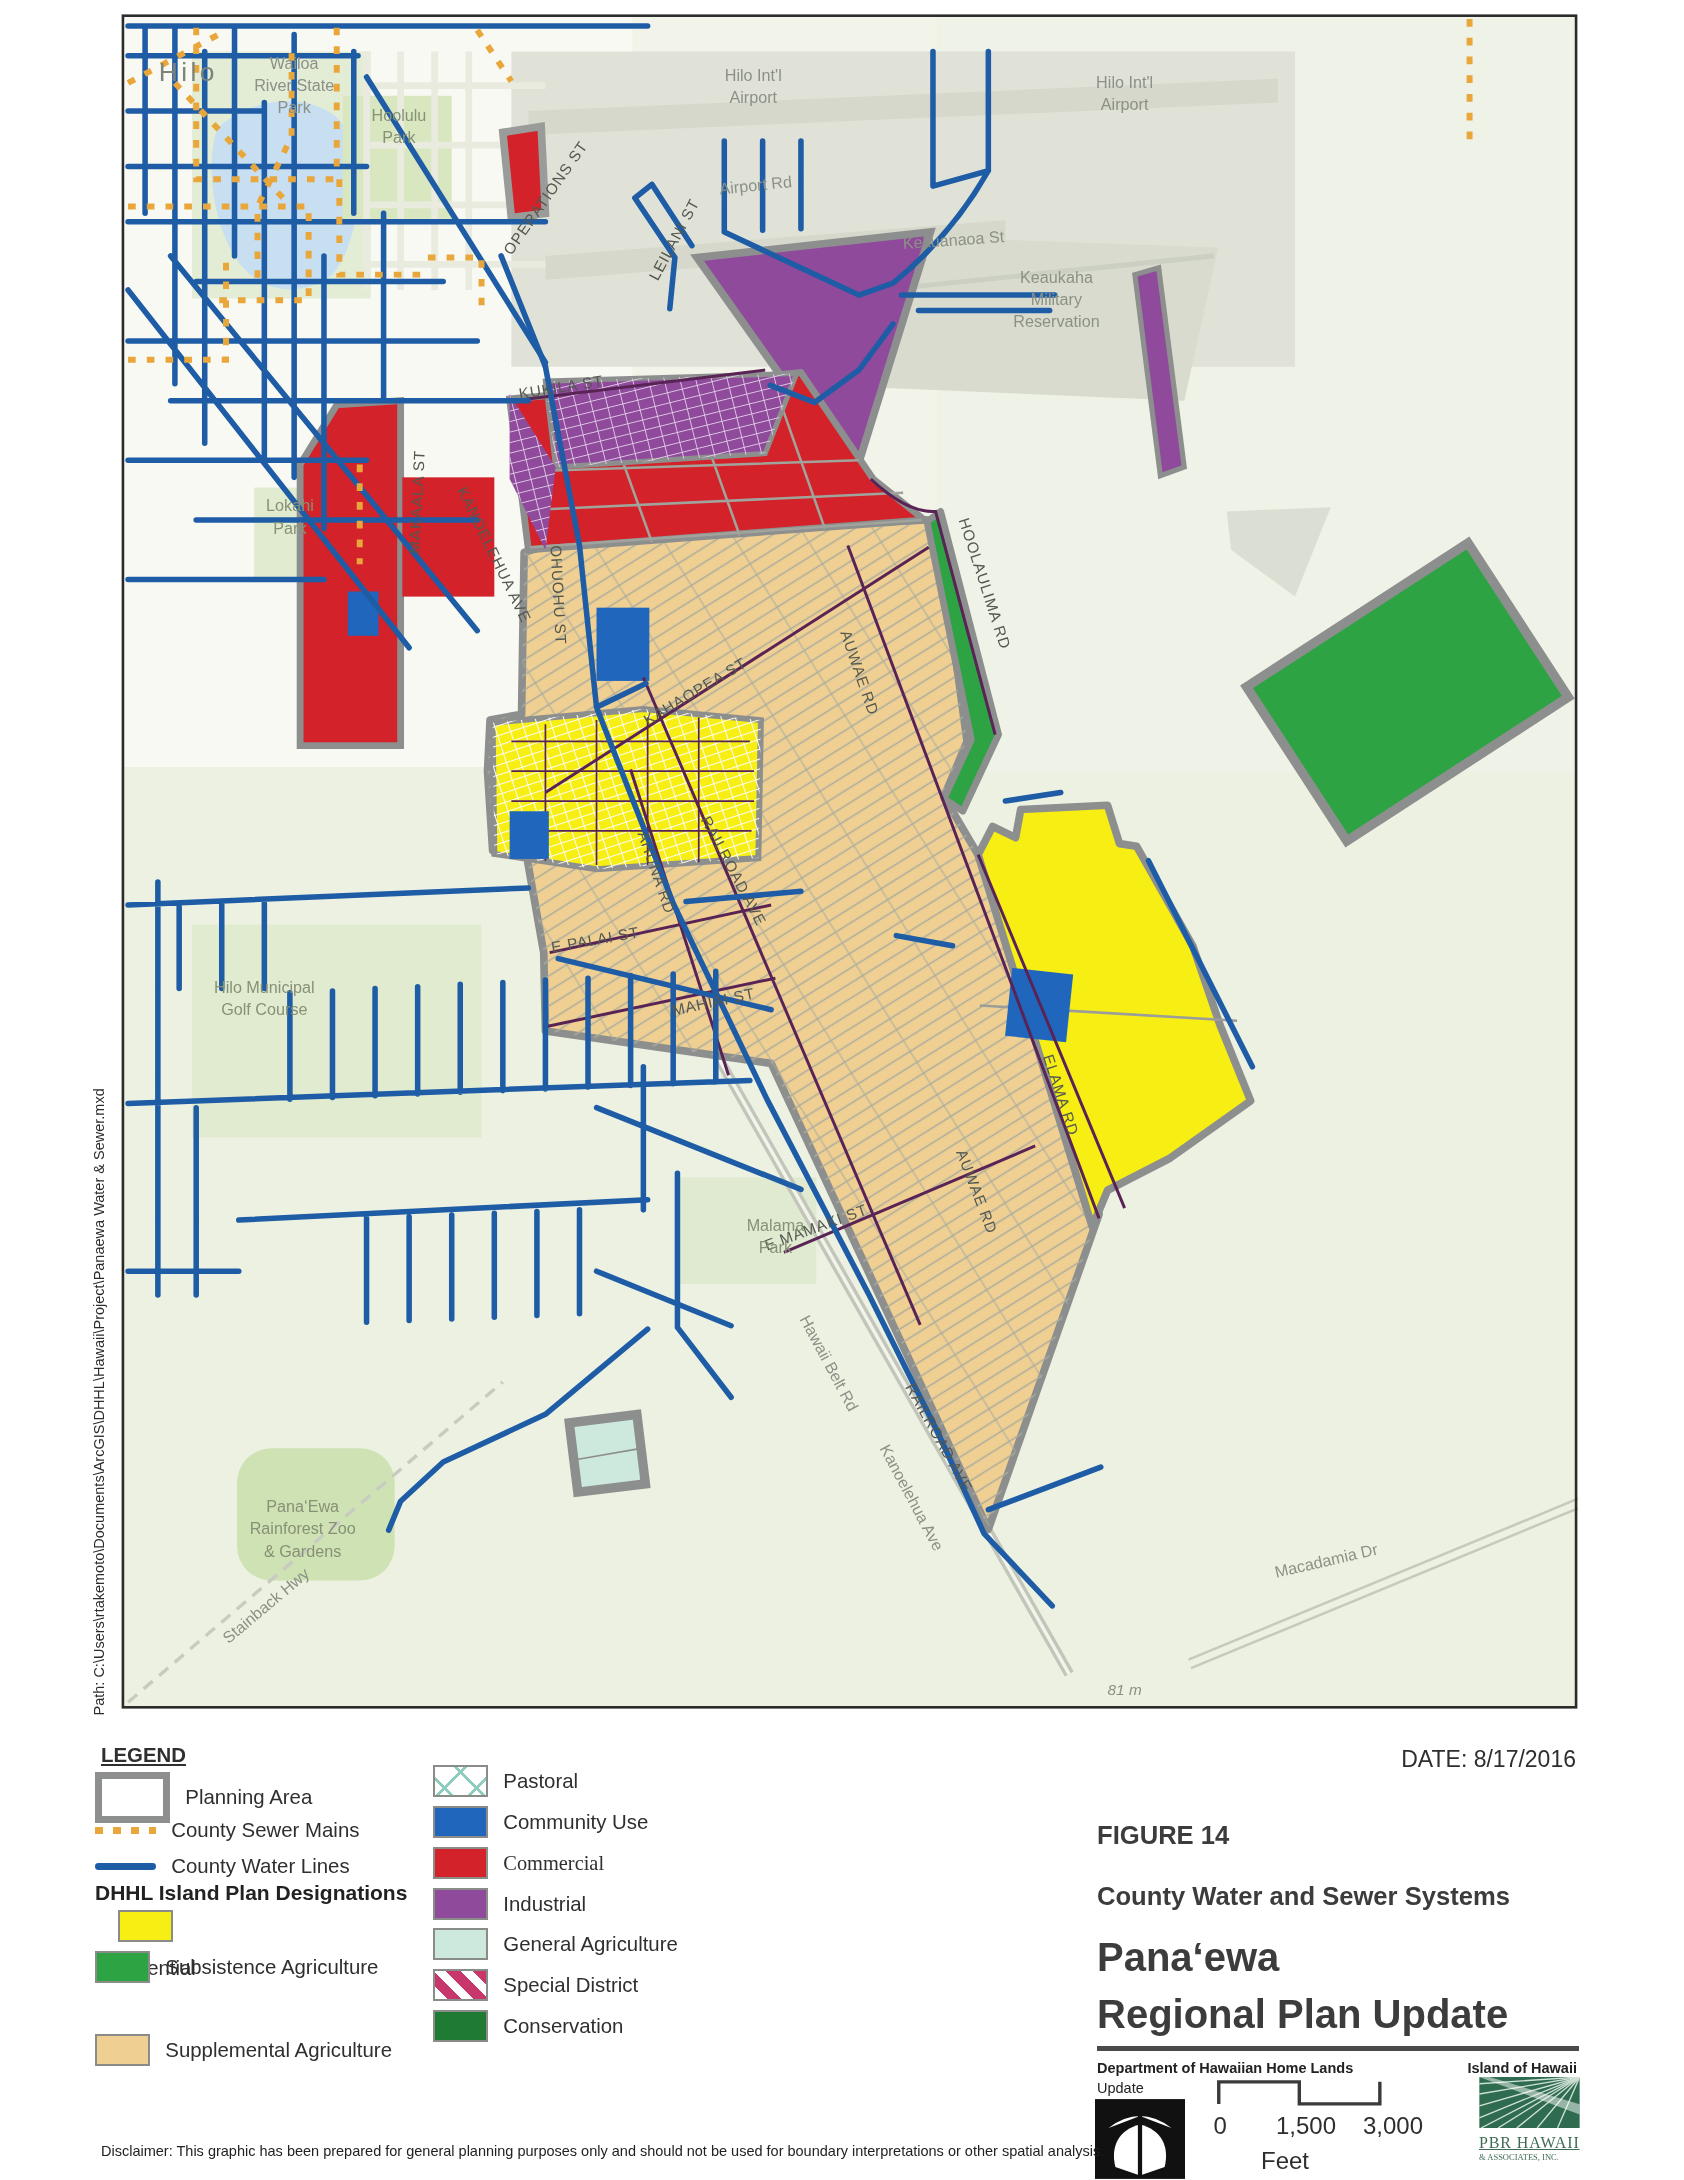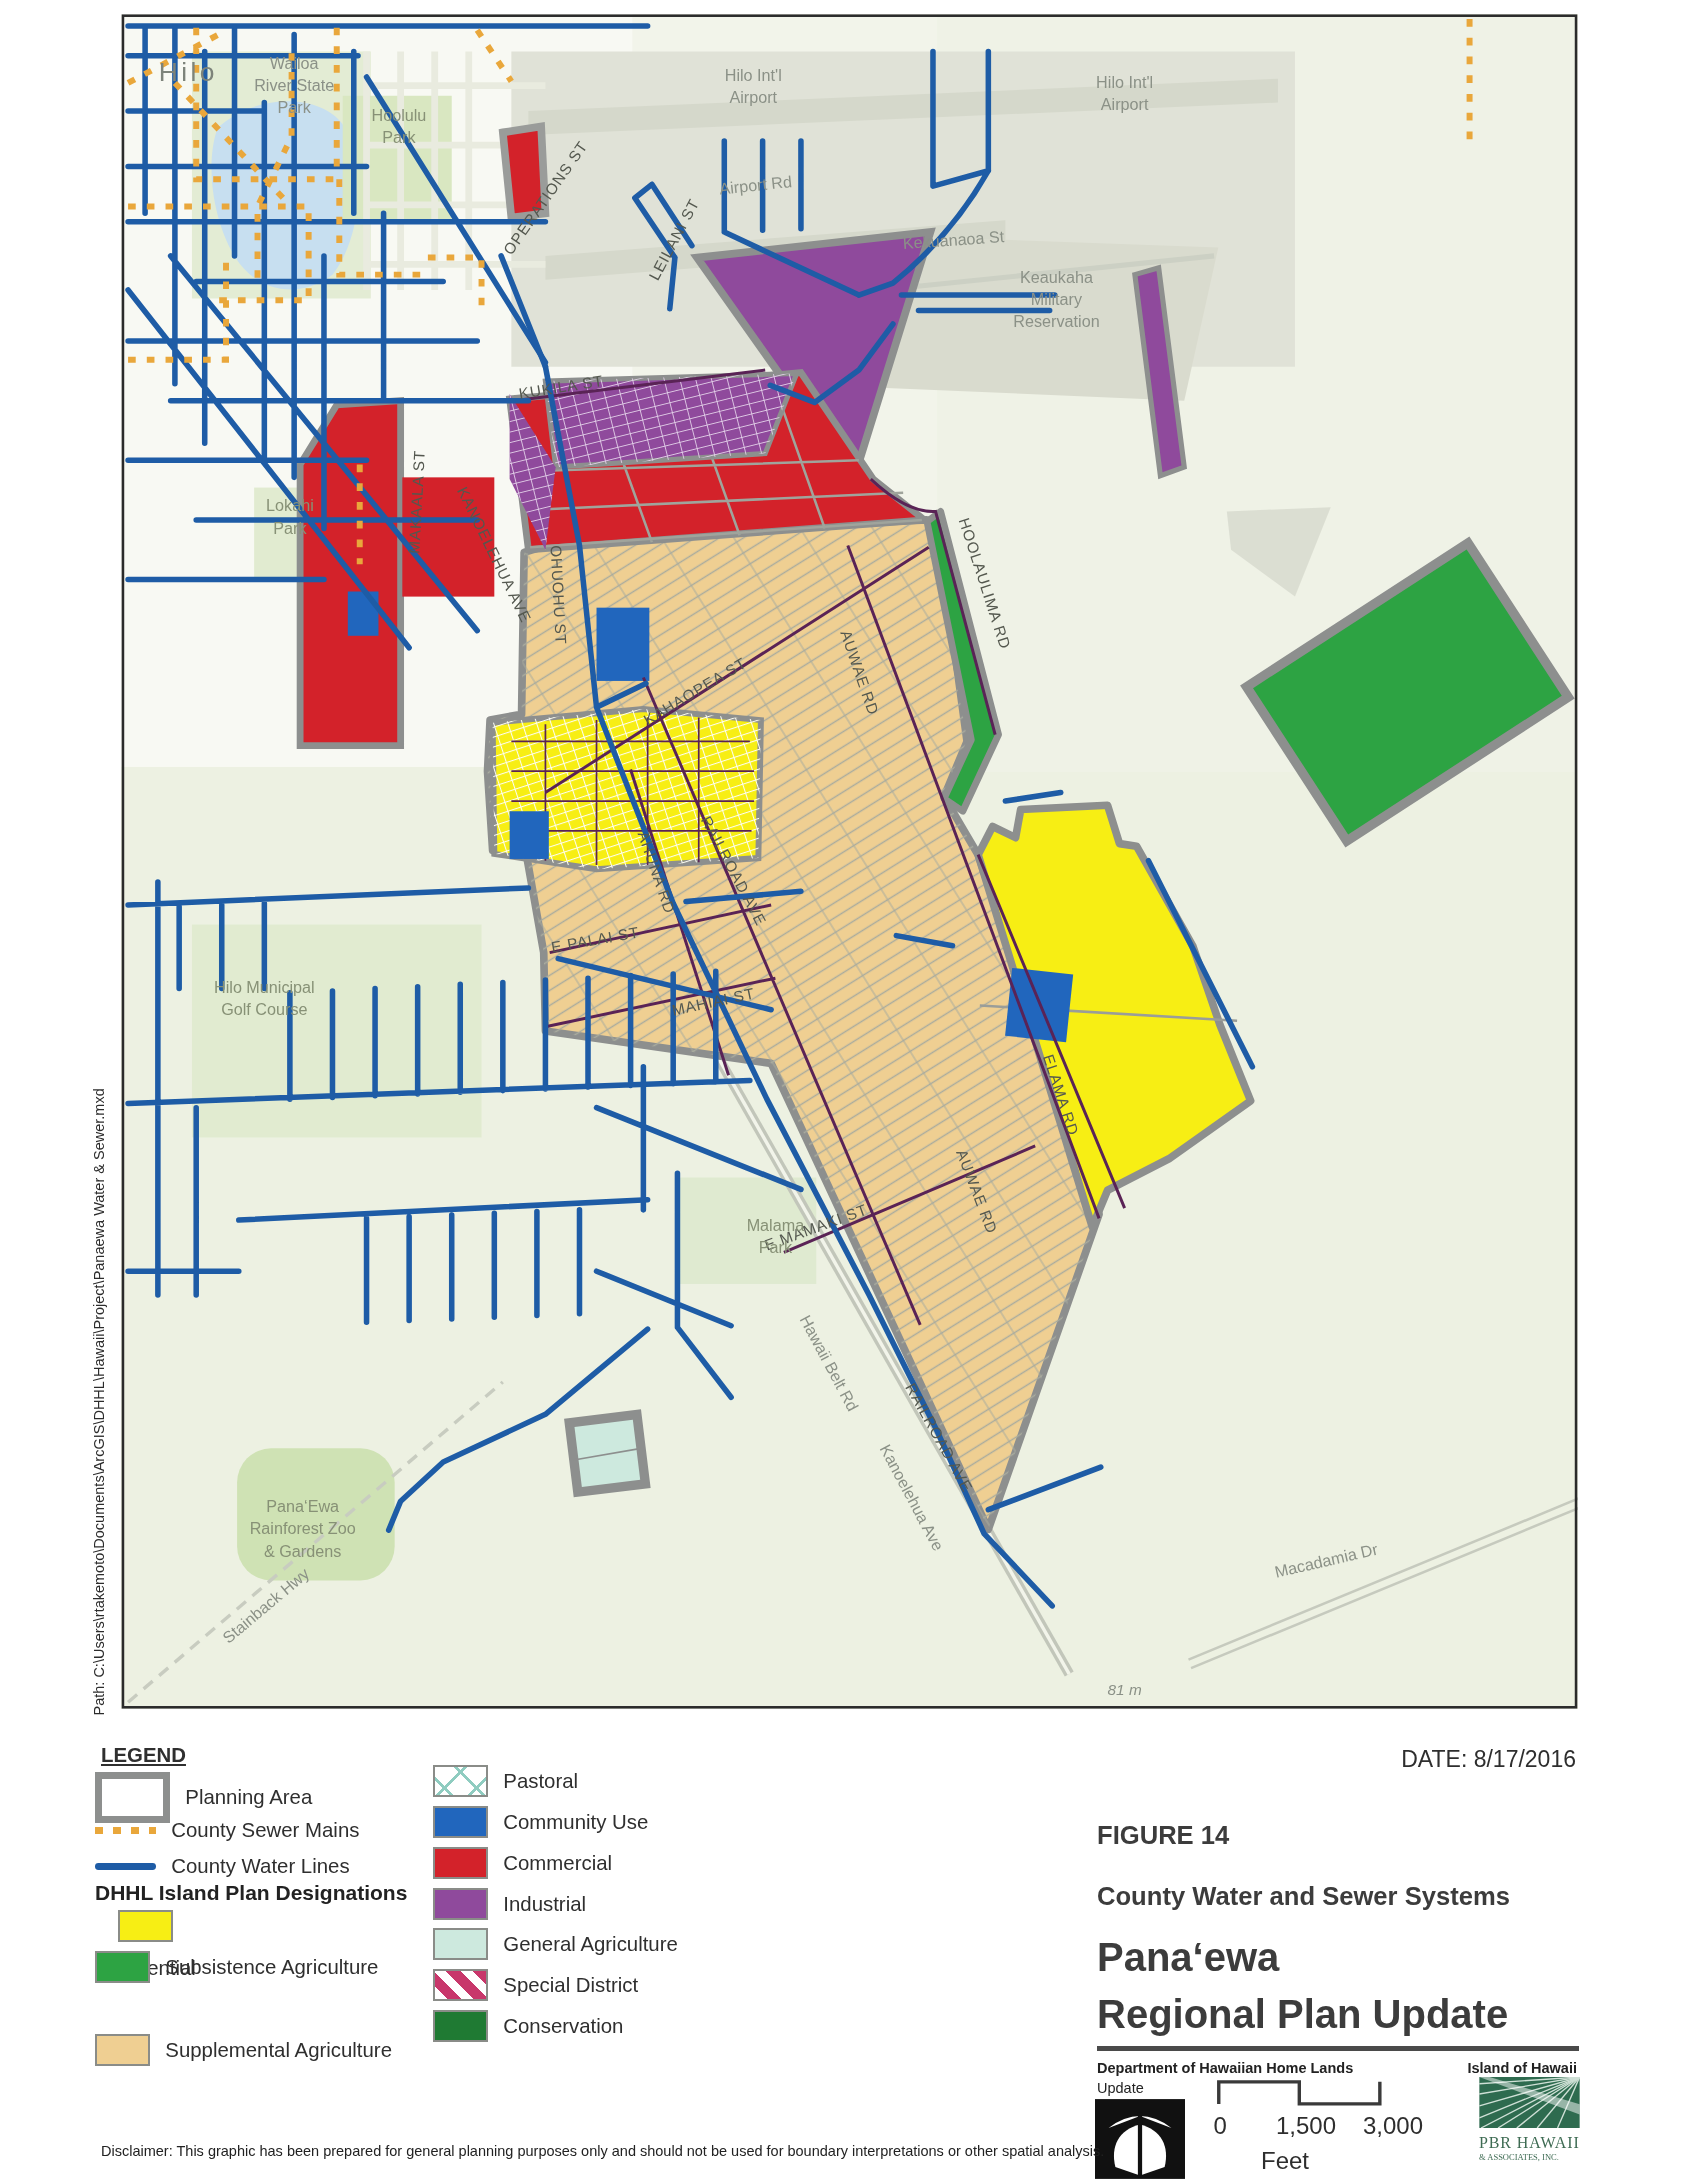--- a/index.html
+++ b/index.html
@@ -53,21 +53,21 @@
   .island{position:absolute;left:1448px;top:2060px;width:129px;text-align:right;
           font-size:14.5px;font-weight:bold;color:#222;}
   .north-box{position:absolute;left:1095px;top:2099px;}
   .scalebar{position:absolute;left:1210px;top:2070px;}
   .scale-nums{position:absolute;left:1210px;top:2112px;width:239px;font-size:24px;color:#2e2e2e;}
   .scale-nums span{position:absolute;}
   .s0{left:3.4px;} .s1{left:66px;} .s2{left:153px;}
   .scale-feet{position:absolute;left:1261px;top:2147px;font-size:24px;color:#2e2e2e;}
   .pbr{position:absolute;left:1479px;top:2077px;width:102px;}
   .pbr-t1{font-family:"Liberation Serif",serif;font-size:16px;letter-spacing:0.9px;
-          color:#3e6b53;margin-top:2.6px;}
+          color:#3e6b53;margin-top:2.6px;text-decoration:underline;}
   .pbr-t2{font-family:"Liberation Serif",serif;font-size:8.5px;color:#3e6b53;}
   .disclaimer{position:absolute;left:101px;top:2143px;width:1193px;font-size:14.5px;color:#222;}
 </style>
 </head>
 <body>
 
 <div class="page">
 
   <div class="path-label">Path: C:\Users\rtakemoto\Documents\ArcGIS\DHHL\Hawaii\Project\Panaewa Water &amp; Sewer.mxd</div>
 
@@ -260,21 +260,21 @@
   </div>
 
   <div class="lrow" style="left:433px;top:1765px;">
     <div class="sw sw-past"></div>
     <div class="txt">Pastoral</div>
   </div>
   <div class="lrow" style="left:433px;top:1806px;">
     <div class="sw sw-comm"></div>
     <div class="txt">Community Use</div>
   </div>
-  <div class="lrow" style="left:433px;top:1847px;">
+  <div class="lrow" style="left:433px;top:1847px;font-family:Liberation Serif, serif;">
     <div class="sw sw-comml"></div>
     <div class="txt">Commercial</div>
   </div>
   <div class="lrow" style="left:433px;top:1888px;">
     <div class="sw sw-ind"></div>
     <div class="txt">Industrial</div>
   </div>
   <div class="lrow" style="left:433px;top:1928px;">
     <div class="sw sw-genag"></div>
     <div class="txt">General Agriculture</div>

